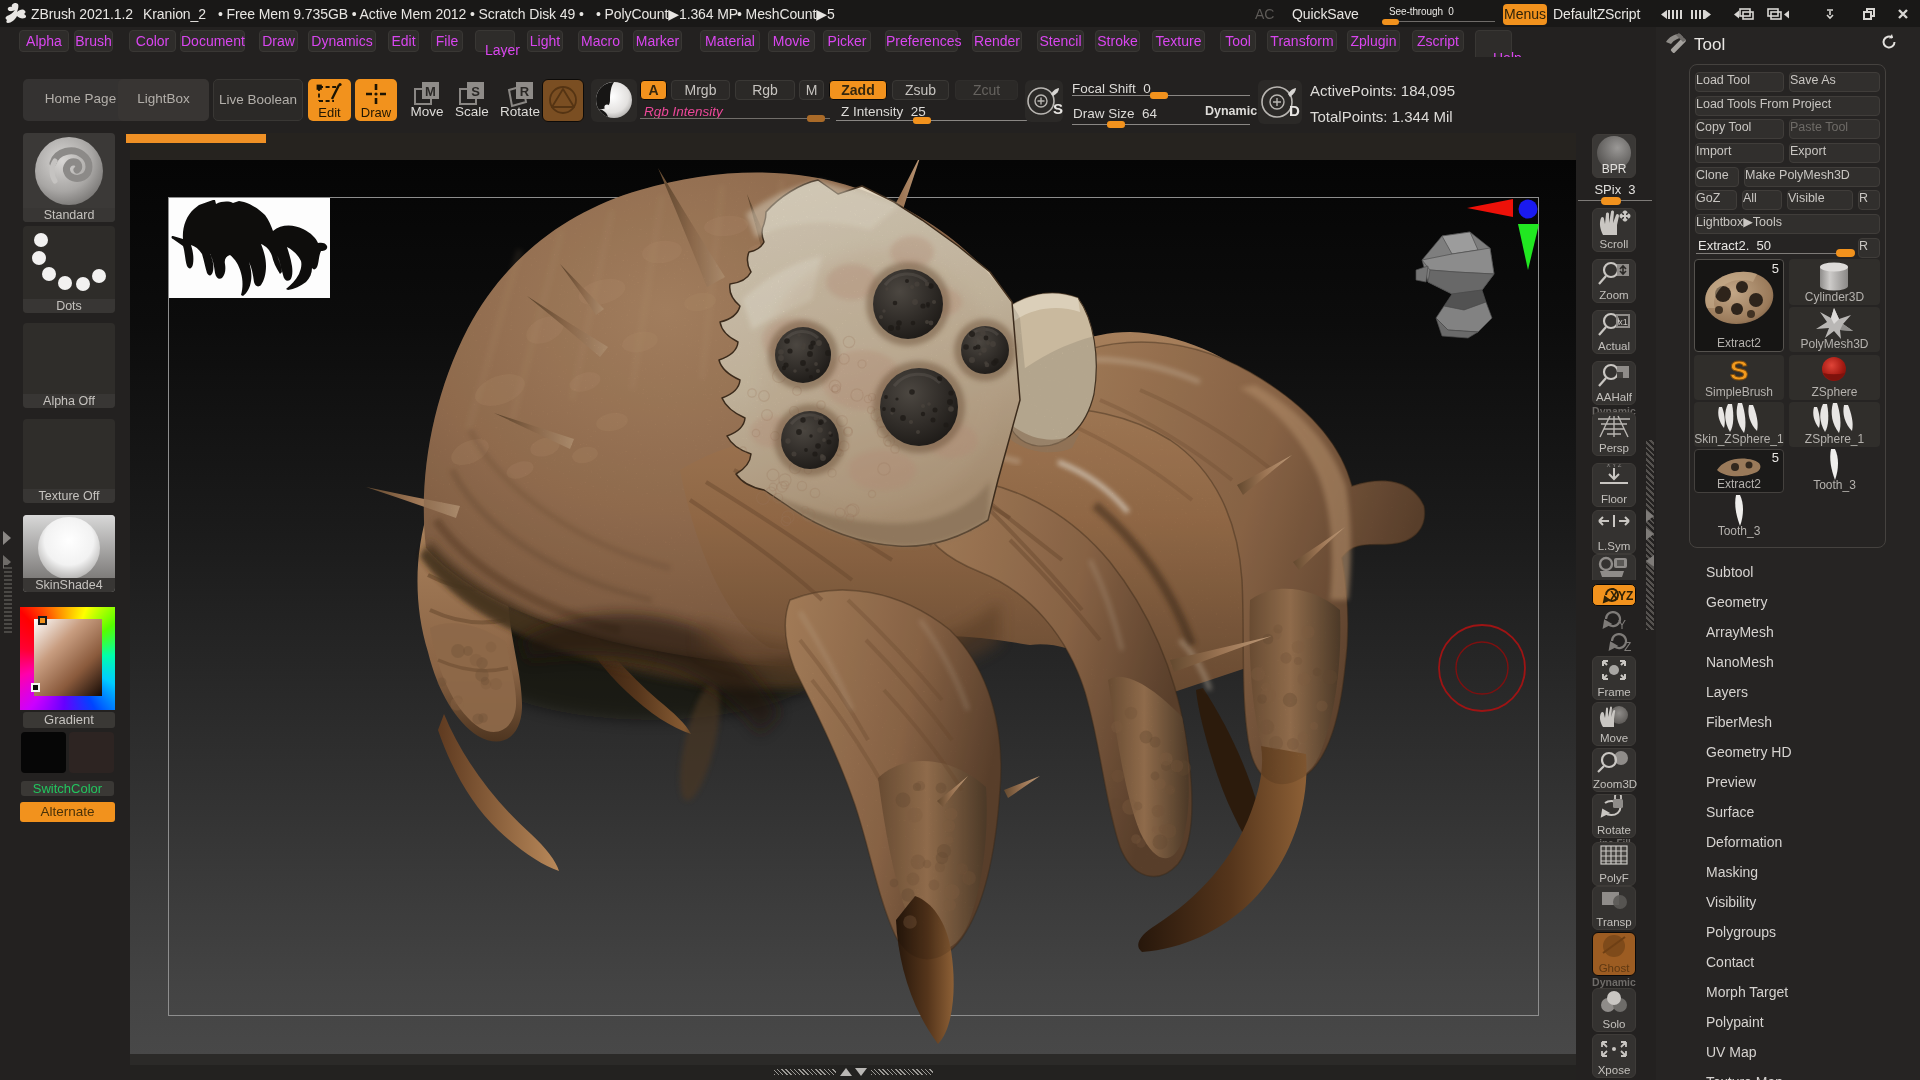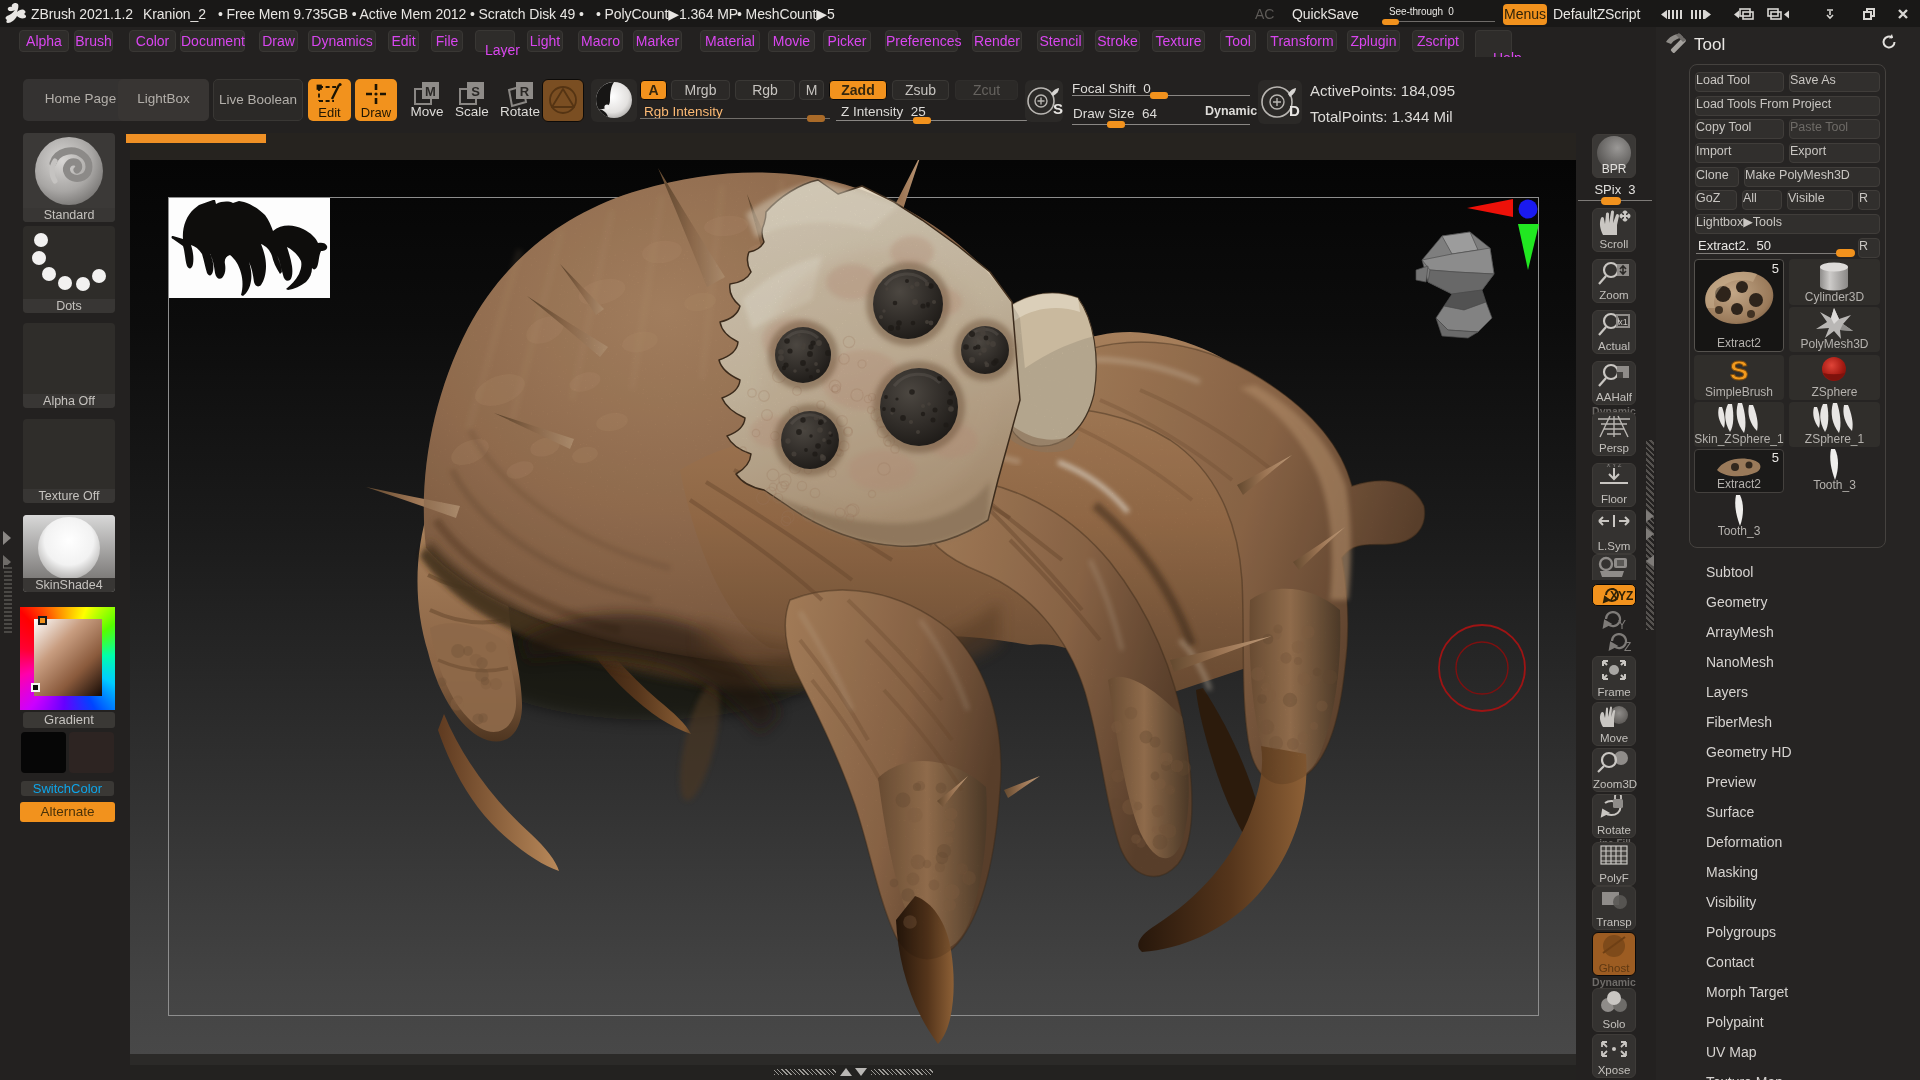--- a/index.html
+++ b/index.html
@@ -205,21 +205,21 @@
         <circle cx="13" cy="27" r="2.6" fill="#f2f1f0"></circle>
       </svg>
     </div>
     <div class="obtn" style="left:640px;top:23px;width:27px;line-height:18px;">A</div>
     <div class="dbtn" style="left:671px;top:23px;width:59px;line-height:18px;">Mrgb</div>
     <div class="dbtn" style="left:735px;top:23px;width:60px;line-height:18px;">Rgb</div>
     <div class="dbtn" style="left:799px;top:23px;width:25px;line-height:18px;">M</div>
     <div class="obtn" style="left:829px;top:23px;width:58px;line-height:18px;">Zadd</div>
     <div class="dbtn" style="left:892px;top:23px;width:57px;line-height:18px;">Zsub</div>
     <div class="dbtn" style="left:955px;top:23px;width:63px;line-height:18px;color:#66635f;border-color:#2f2d2b;">Zcut</div>
-    <div class="slidertext" style="left:644px;top:47px;color:#fdba74;">Rgb Intensity</div>
+    <div class="slidertext" style="left:644px;top:47px;color:#ec4899;font-style:italic;">Rgb Intensity</div>
     <div class="sliderline" style="left:640px;top:61px;width:190px;"></div>
     <div class="sliderhandle" style="left:807px;top:58px;background:#a96a28;"></div>
     <div class="slidertext" style="left:841px;top:47px;">Z Intensity&nbsp; 25</div>
     <div class="sliderline" style="left:836px;top:63px;width:194px;background:#8a8784;"></div>
     <div class="sliderhandle" style="left:913px;top:60px;"></div>
 
     <div class="abs" style="left:1025px;top:23px;width:38px;height:42px;background:#2b2927;border-radius:6px;">
       <svg width="38" height="42" viewBox="0 0 38 42">
           <circle cx="16" cy="21" r="13" fill="none" stroke="#b9b6b2" stroke-width="1.6"></circle>
           <circle cx="16" cy="21" r="6" fill="none" stroke="#b9b6b2" stroke-width="1.4"></circle>
@@ -296,21 +296,21 @@
         </svg>
       <div class="thumblabel">SkinShade4</div></div>
     <div class="abs" style="left:20px;top:474px;width:95px;height:103px;background:conic-gradient(from 315deg, #ff0000,#ff8800,#ffff00,#55ff00,#00ffaa,#00ccff,#0044ff,#6600ff,#cc00ff,#ff00aa,#ff0033,#ff0000);">
       <div class="abs" style="left:14px;top:12px;width:68px;height:77px;background:linear-gradient(135deg,#ffffff 0%,#c89d80 35%,#8a5a3c 68%,#140a05 100%);"></div>
       <div class="abs" style="left:18px;top:9px;width:9px;height:9px;background:#f2921d;border:2px solid #1a1a1a;"></div>
       <div class="abs" style="left:11px;top:76px;width:9px;height:9px;background:#0a0a0a;border:2px solid #f5f5f5;"></div>
     </div>
     <div class="abs" style="left:23px;top:579px;width:92px;height:16px;background:#3a3835;border-radius:3px;color:#c5c2be;font-size:13px;text-align:center;line-height:16px;">Gradient</div>
     <div class="abs" style="left:21px;top:599px;width:45px;height:41px;background:#060606;border-radius:4px;"></div>
     <div class="abs" style="left:69px;top:599px;width:45px;height:41px;background:#2d2422;border-radius:4px;"></div>
-    <div class="abs" style="left:21px;top:648px;width:93px;height:15px;background:#3a3835;border-radius:3px;color:#0ea5e9;font-size:13px;text-align:center;line-height:15px;">SwitchColor</div>
+    <div class="abs" style="left:21px;top:648px;width:93px;height:15px;background:#3a3835;border-radius:3px;color:#22c55e;font-size:13px;text-align:center;line-height:15px;">SwitchColor</div>
     <div class="abs" style="left:20px;top:669px;width:95px;height:20px;background:#f2921d;border-radius:3px;color:#4a3208;font-size:13.5px;text-align:center;line-height:19px;">Alternate</div>
     <svg class="abs" style="left:1px;top:396px" width="12" height="60" viewBox="0 0 12 60">
         <path d="M2 2 L10 9 L2 16 Z" fill="#8a8784"></path>
         <path d="M2 26 L10 33 L2 40 Z" fill="#6e6b68"></path>
       </svg>
     <div class="abs" style="left:4px;top:432px;width:8px;height:68px;background:repeating-linear-gradient(0deg,#4a4845 0 2px,#232120 2px 4px);"></div>
   </div>
 
   <div id="canvas">
     <div id="frame"></div>

